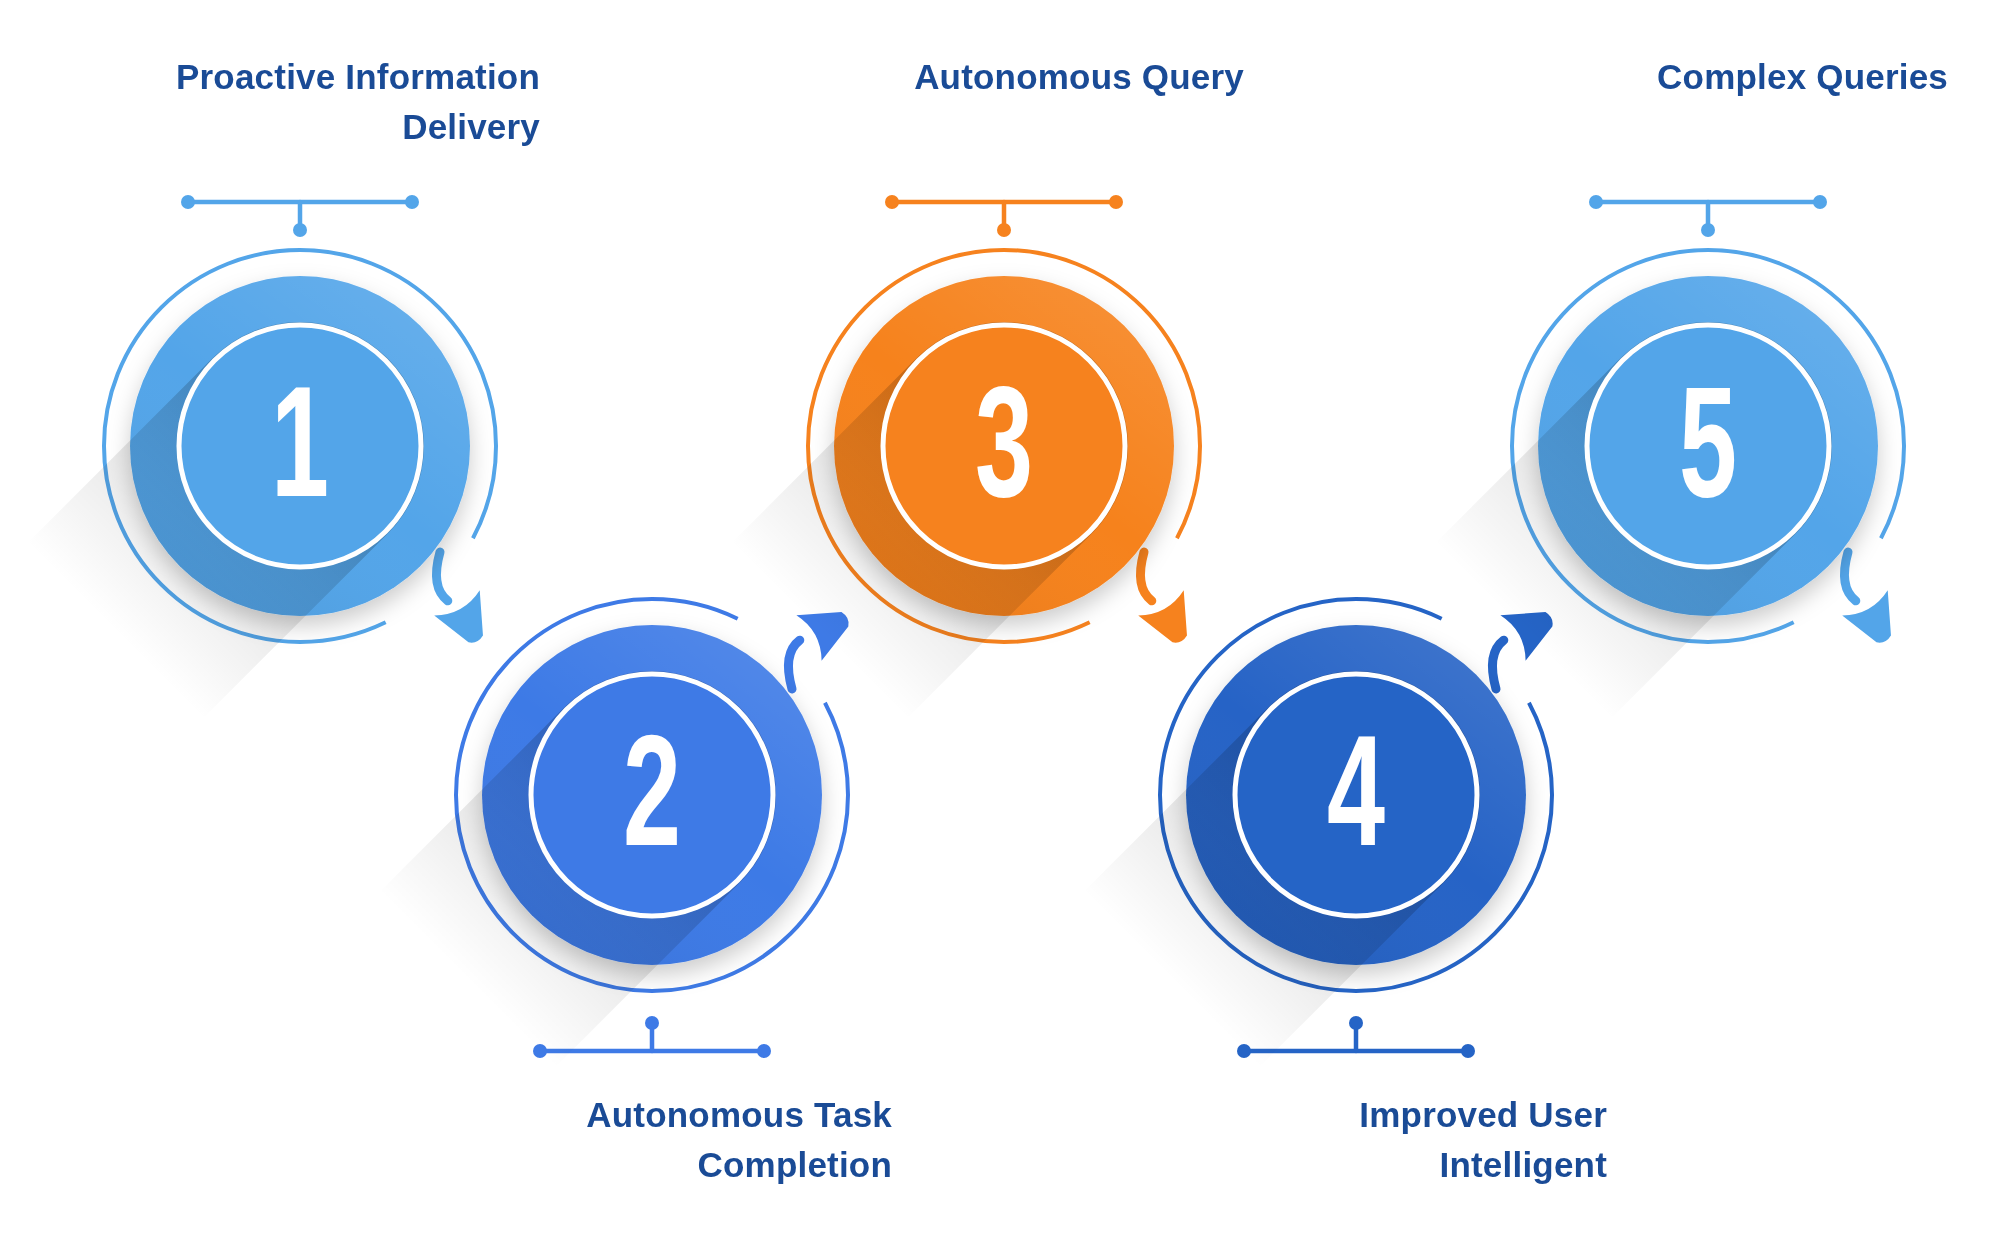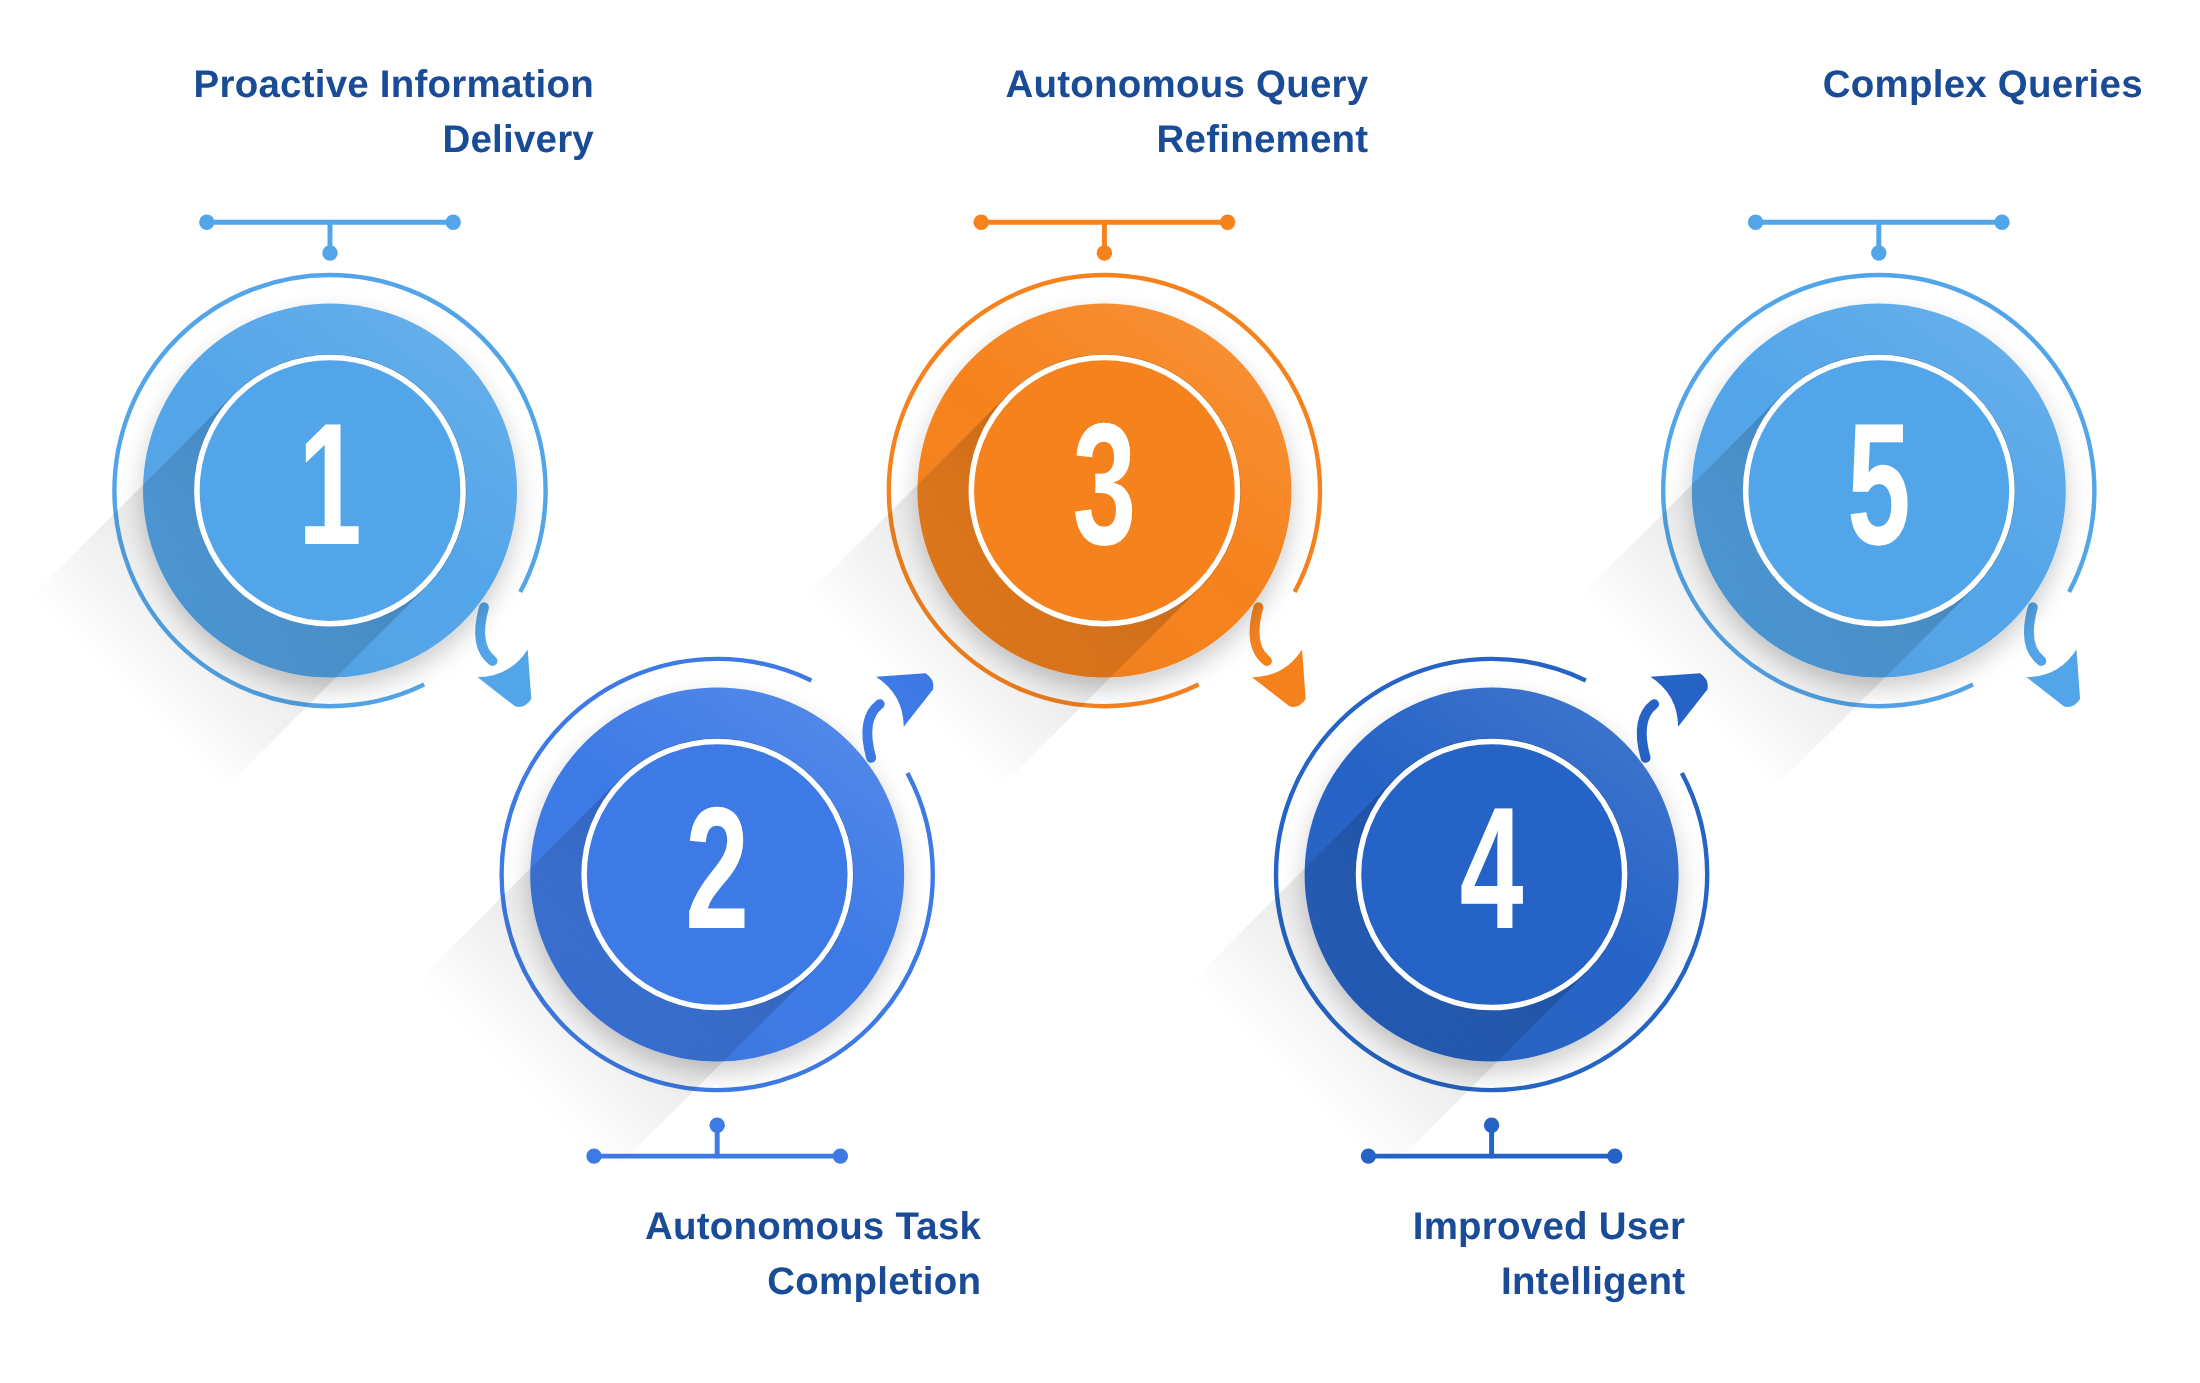--- a/index.html
+++ b/index.html
@@ -26,21 +26,21 @@
   .atail{fill:none;stroke-width:9;stroke-linecap:round;}
   .iring{fill:none;stroke:#fff;stroke-width:5;}
   .cap{fill:url(#capGrad);}
   .sheen{fill:url(#sheenGrad);}
 
   .step-label{position:absolute;width:480px;text-align:right;color:var(--label-text,#1a4b96);
     font-size:35px;line-height:50px;font-weight:700;letter-spacing:0.2px;}
   .lp1{left:60px;top:52px;}
   .lp2{left:412px;top:1090px;}
   .lp3{left:764px;top:52px;}
-  .lp4{left:1052px;top:1090px;}
+  .lp4{left:1127px;top:1090px;}
   .lp5{left:1468px;top:52px;}
 
   .step-number{position:absolute;color:#fff;font-size:158px;font-weight:700;line-height:1;
     transform:translate(-50%,-54%) scaleX(0.66);transform-origin:center;}
   .np1{left:300px;top:447px;}
   .np2{left:652px;top:796px;}
   .np3{left:1004px;top:447px;}
   .np4{left:1356px;top:796px;}
   .np5{left:1708px;top:447px;}
 </style>
@@ -190,21 +190,20 @@
   <div class="step-label lp1">
     <div>Proactive Information</div>
     <div>Delivery</div>
   </div>
   <div class="step-label lp2">
     <div>Autonomous Task</div>
     <div>Completion</div>
   </div>
   <div class="step-label lp3">
     <div>Autonomous Query</div>
-    <div>Refinement</div>
   </div>
   <div class="step-label lp4">
     <div>Improved User</div>
     <div>Intelligent</div>
   </div>
   <div class="step-label lp5">
     <div>Complex Queries</div>
   </div>
 
   <div class="step-number np1">1</div>

